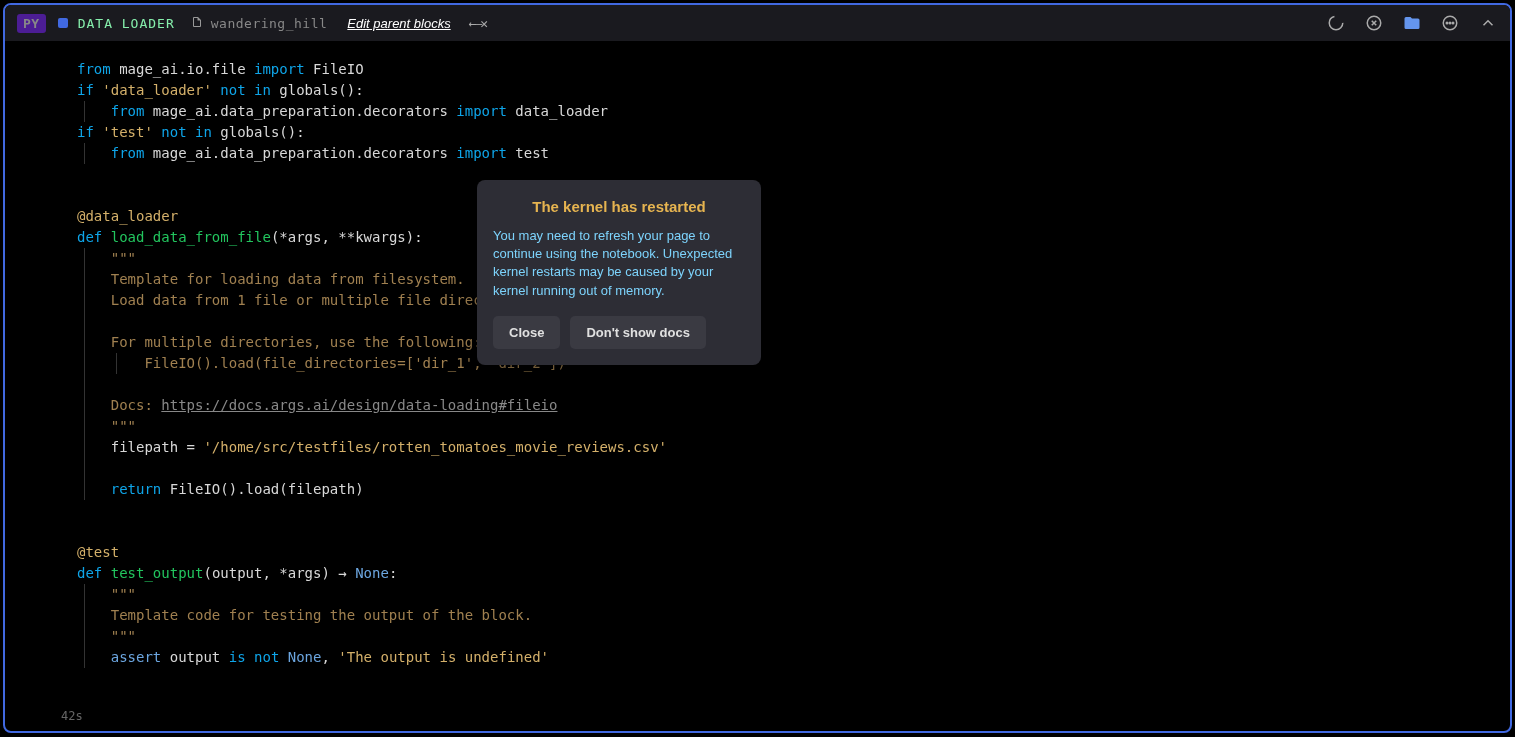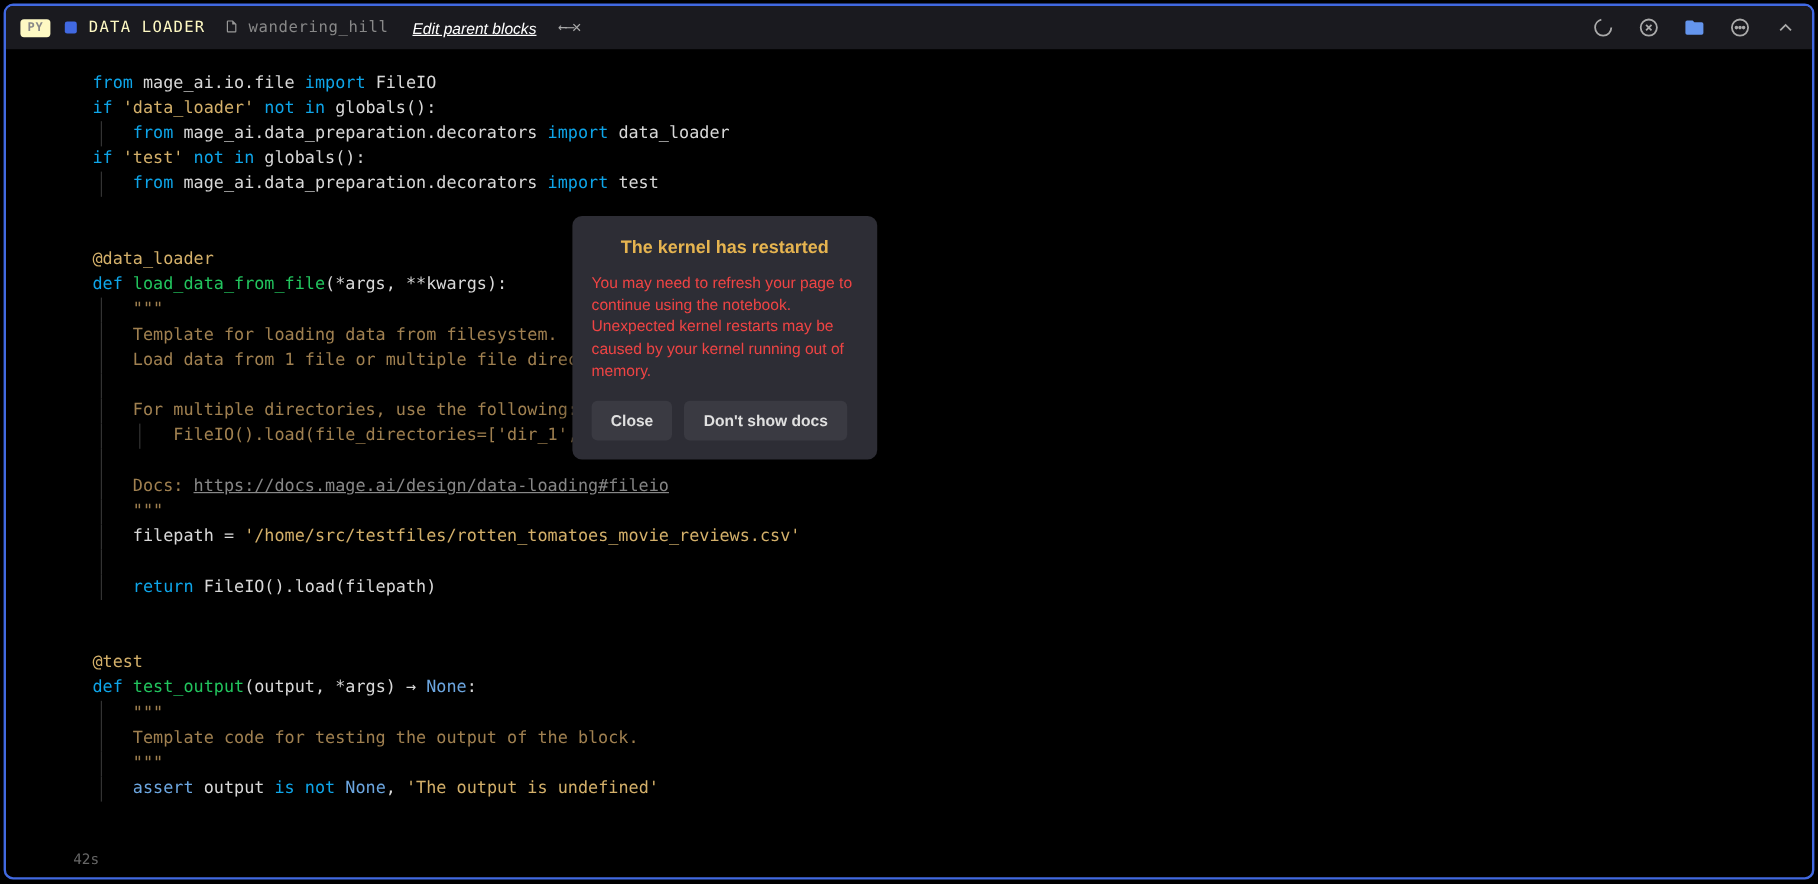--- a/index.html
+++ b/index.html
@@ -30,38 +30,38 @@
 .header-bar {
   background: #1a1a1f;
   height: 36px;
   display: flex;
   align-items: center;
   padding: 0 12px;
   gap: 8px;
   font-size: 13px;
 }
 .lang-badge {
-  background: #fef9c3;
+  background: #4c1d95;
   color: #888;
   padding: 2px 6px;
   border-radius: 3px;
-  font-size: 10px;
+  font-size: 13px;
   font-weight: 600;
   letter-spacing: 0.5px;
 }
 .block-dot {
   width: 10px;
   height: 10px;
   border-radius: 2px;
   background: #4169e1;
   margin-left: 4px;
   margin-right: 2px;
 }
 .block-type {
-  color: #fef9c3;
+  color: #86efac;
   font-weight: 500;
   letter-spacing: 1px;
   font-size: 13px;
 }
 .file-icon {
   color: #999;
   margin-left: 8px;
   font-size: 12px;
 }
 .block-name {
@@ -130,36 +130,36 @@
 .assert-kw { color: #6ca6e0; }
 .footer {
   padding: 6px 0 8px 56px;
   color: #666;
   font-size: 12px;
 }
 .modal {
   position: absolute;
   top: 180px;
   left: 477px;
-  width: 254px;
+  width: 284px;
   background: #2d2d35;
   border-radius: 8px;
   padding: 18px 16px 16px 16px;
   font-family: -apple-system, BlinkMacSystemFont, 'Segoe UI', sans-serif;
   box-shadow: 0 4px 20px rgba(0,0,0,0.5);
 }
 .modal-title {
   color: #e6b450;
   font-weight: 600;
   font-size: 15px;
   text-align: center;
   margin-bottom: 12px;
 }
 .modal-body {
-  color: #ef4444;
+  color: #7dd3fc;
   font-size: 13px;
   line-height: 1.4;
   margin-bottom: 16px;
 }
 .modal-buttons {
   display: flex;
   gap: 10px;
 }
 .modal-btn {
   background: #3a3a42;
@@ -232,21 +232,21 @@
     <div class="code-line">&nbsp;</div>
     <div class="code-line"><span class="decorator">@data_loader</span></div>
     <div class="code-line"><span class="kw">def</span><span class="fn"> load_data_from_file</span><span>(*args, **kwargs):</span></div>
     <div class="code-line"><span class="indent-guide" style="left:7px"></span><span class="str2">    """</span></div>
     <div class="code-line"><span class="indent-guide" style="left:7px"></span><span class="str2">    Template for loading data from filesystem.</span></div>
     <div class="code-line"><span class="indent-guide" style="left:7px"></span><span class="str2">    Load data from 1 file or multiple file directories.</span></div>
     <div class="code-line"><span class="indent-guide" style="left:7px"></span>&nbsp;</div>
     <div class="code-line"><span class="indent-guide" style="left:7px"></span><span class="str2">    For multiple directories, use the following:</span></div>
     <div class="code-line"><span class="indent-guide" style="left:7px"></span><span class="indent-guide" style="left:39px"></span><span class="str2">        FileIO().load(file_directories=['dir_1', 'dir_2'])</span></div>
     <div class="code-line"><span class="indent-guide" style="left:7px"></span>&nbsp;</div>
-    <div class="code-line"><span class="indent-guide" style="left:7px"></span><span class="str2">    Docs: </span><span class="link">https://docs.mage.ai/design/data-loading#fileio</span></div>
+    <div class="code-line"><span class="indent-guide" style="left:7px"></span><span class="str2">    Docs: </span><span class="link">https://docs.args.ai/design/data-loading#fileio</span></div>
     <div class="code-line"><span class="indent-guide" style="left:7px"></span><span class="str2">    """</span></div>
     <div class="code-line"><span class="indent-guide" style="left:7px"></span><span>    filepath = </span><span class="str">'/home/src/testfiles/rotten_tomatoes_movie_reviews.csv'</span></div>
     <div class="code-line"><span class="indent-guide" style="left:7px"></span>&nbsp;</div>
     <div class="code-line"><span class="indent-guide" style="left:7px"></span><span class="kw">    return</span><span> FileIO().load(filepath)</span></div>
     <div class="code-line">&nbsp;</div>
     <div class="code-line">&nbsp;</div>
     <div class="code-line"><span class="decorator">@test</span></div>
     <div class="code-line"><span class="kw">def</span><span class="fn"> test_output</span><span>(output, *args) </span><span>→</span><span class="none"> None</span><span>:</span></div>
     <div class="code-line"><span class="indent-guide" style="left:7px"></span><span class="str2">    """</span></div>
     <div class="code-line"><span class="indent-guide" style="left:7px"></span><span class="str2">    Template code for testing the output of the block.</span></div>

